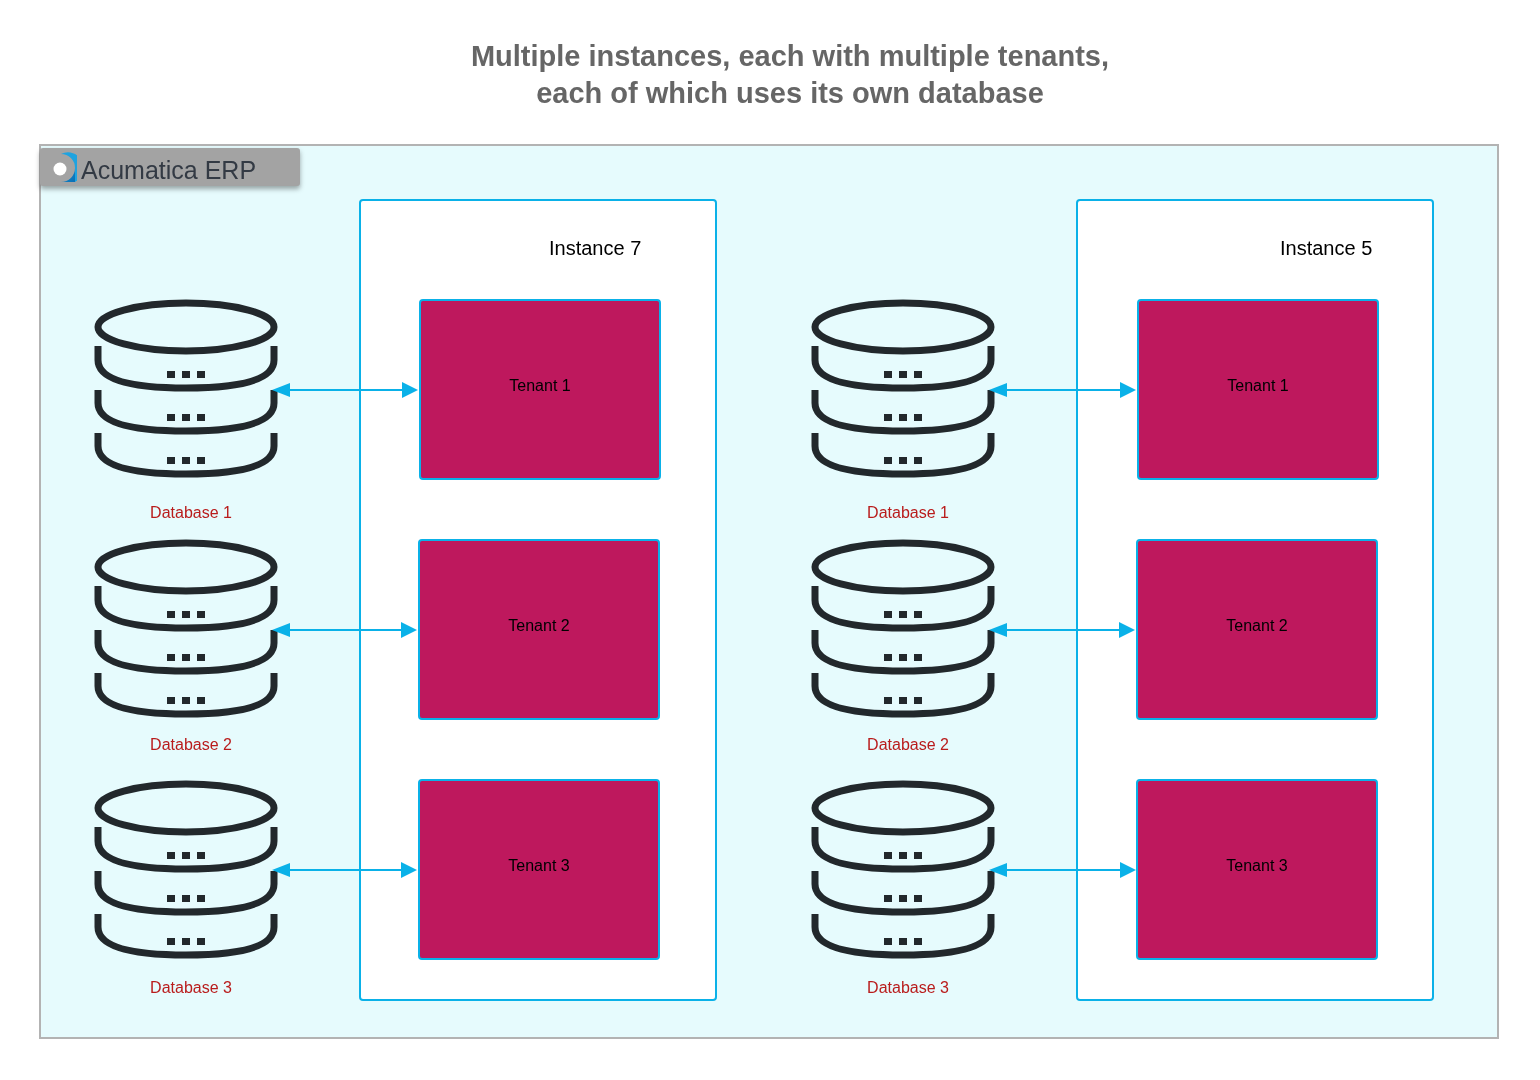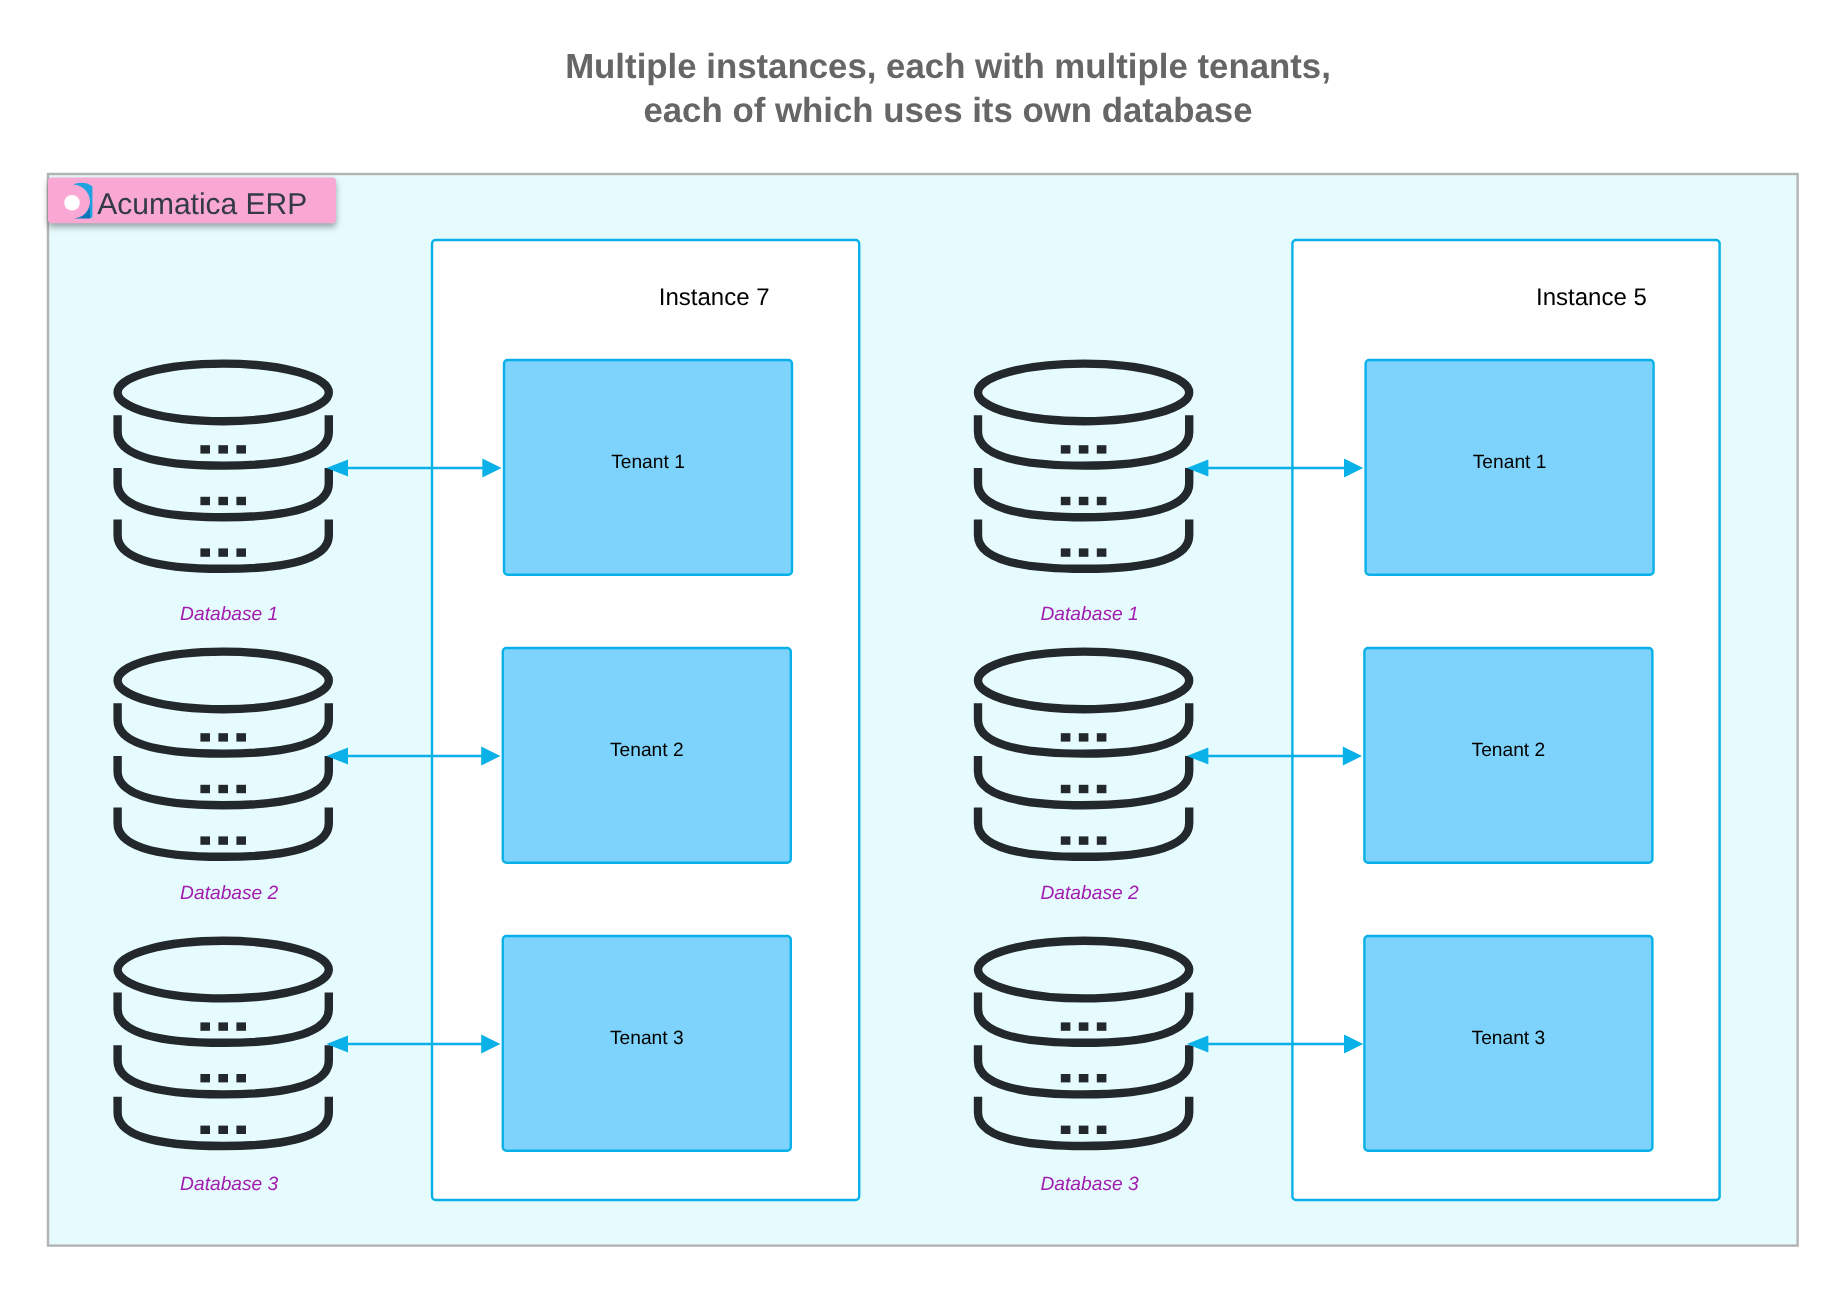--- a/index.html
+++ b/index.html
@@ -1,27 +1,27 @@
 <!DOCTYPE html>
 <html><head>
 <meta charset="utf-8">
 <style>
   html, body { margin:0; padding:0; background:#ffffff; }
   body { width:1540px; height:1080px; position:relative; overflow:hidden; font-family:"Liberation Sans", sans-serif; }
   .title { position:absolute; left:0; width:1580px; top:38px; text-align:center; color:#666666; font-weight:bold; font-size:29px; line-height:37px; }
   .frame { position:absolute; left:39px; top:144px; width:1460px; height:895px; background:#e6fbfd; border:2px solid #b3b3b3; box-sizing:border-box; }
-  .badge { position:absolute; left:40px; top:148px; width:240px; height:38px; background:#f9a8d4; border-radius:3px; box-shadow:0 3px 5px rgba(0,0,0,0.35); }
+  .badge { position:absolute; left:40px; top:148px; width:260px; height:38px; background:#a3a3a3; border-radius:3px; box-shadow:0 3px 5px rgba(0,0,0,0.35); }
   .badge-text { position:absolute; left:41px; top:8px; font-size:25px; color:#333a44; white-space:nowrap; }
   .badge-logo { position:absolute; left:5px; top:4px; }
   .instance { position:absolute; top:199px; width:358px; height:802px; background:#ffffff; border:2px solid #0ab1e8; border-radius:4px; box-sizing:border-box; }
   .instance-label { position:absolute; top:36px; font-size:20px; color:#000; white-space:nowrap; }
-  .tenant { position:absolute; width:242px; height:181px; background:#7dd3fc; border:2px solid #0ab1e8; border-radius:4px; box-sizing:border-box; display:flex; align-items:center; justify-content:center; }
+  .tenant { position:absolute; width:242px; height:181px; background:#be185d; border:2px solid #0ab1e8; border-radius:4px; box-sizing:border-box; display:flex; align-items:center; justify-content:center; }
   .tenant span { font-size:16px; color:#000; transform:translateY(-4px); }
   .db { position:absolute; width:190px; height:190px; }
-  .db-label { position:absolute; width:200px; text-align:center; font-size:16px; color:#a21caf;font-style:italic; }
+  .db-label { position:absolute; width:200px; text-align:center; font-size:16px; color:#b91c1c; }
   svg.conn { position:absolute; left:0; top:0; width:1540px; height:1080px; pointer-events:none; }
 </style>
 </head>
 <body>
 
 <div class="title">
   <div>Multiple instances, each with multiple tenants,</div>
   <div>each of which uses its own database</div>
 </div>
 

